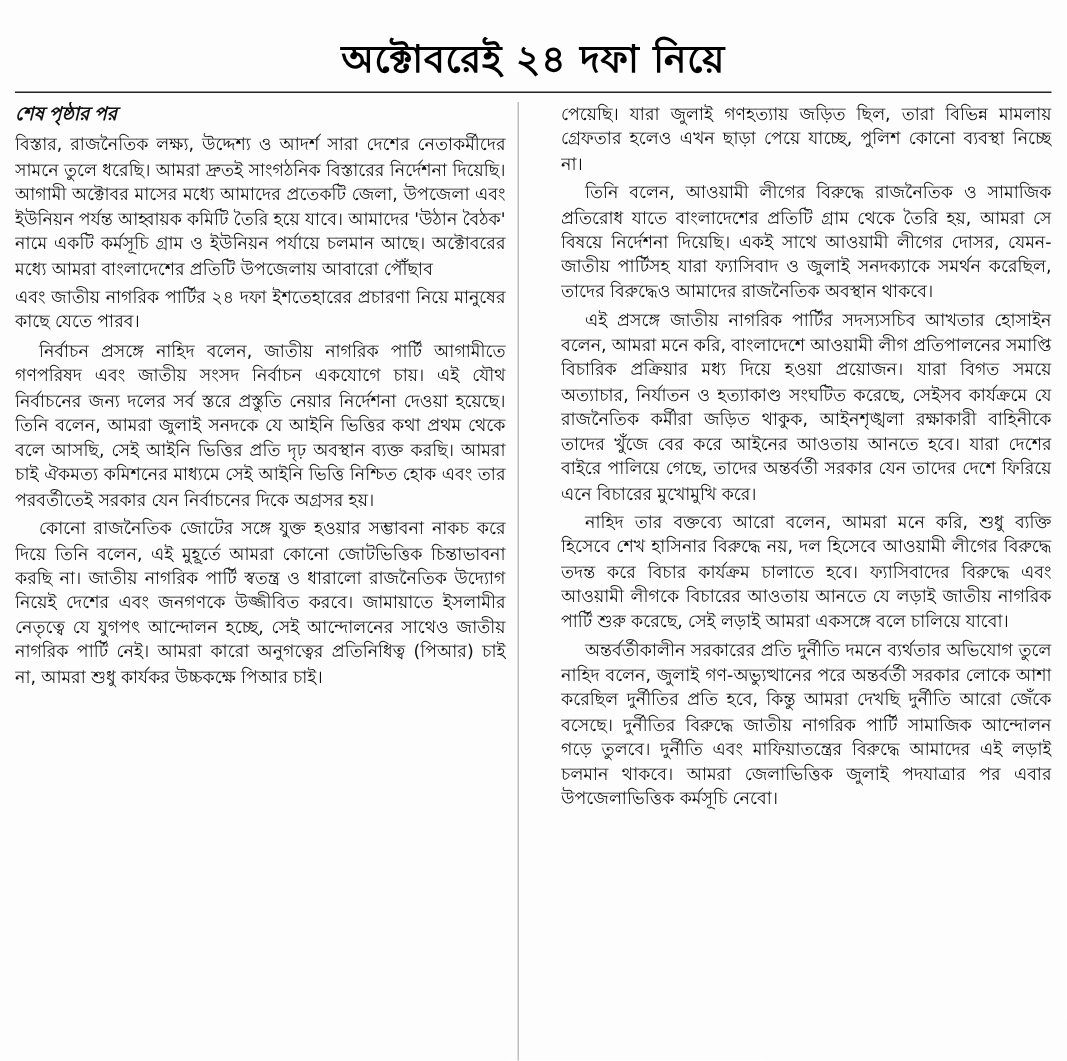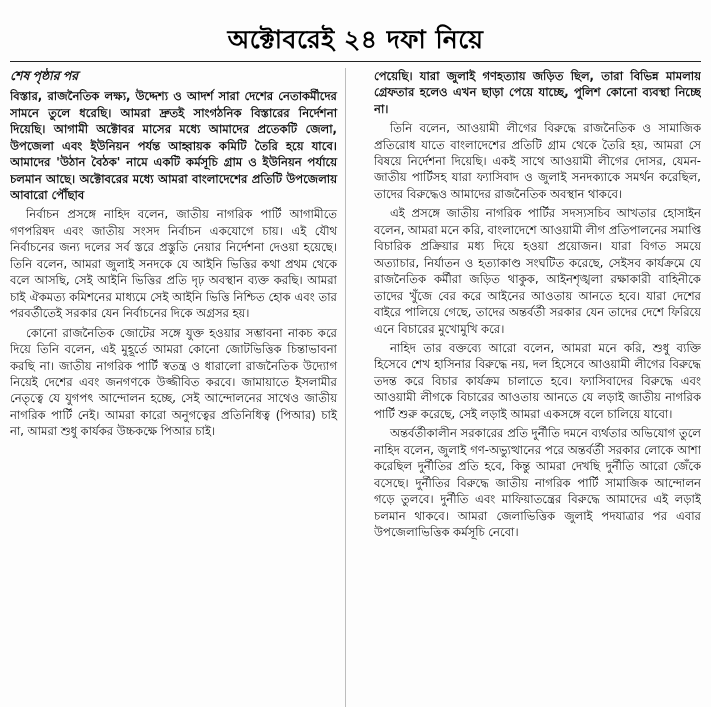--- a/index.html
+++ b/index.html
@@ -66,21 +66,20 @@
     margin: 0 0 3px 0;
     text-align: left;
   }
   p.para {
     margin: 0 0 3px 0;
     text-indent: 16px;
     word-spacing: -0.2px;
   }
   p.para.noindent {
     text-indent: 0;
-    font-weight: bold;
   }
   .col.left p.para,
   .col.right p.para {
     font-family: "DejaVu Sans", sans-serif;
     font-size: 11.6px;
     line-height: 1.42;
   }
 </style>
 </head>
 <body>
@@ -88,20 +87,21 @@
 <div class="page">
 
   <h1 class="headline">অক্টোবরেই ২৪ দফা নিয়ে</h1>
   <hr class="rule">
 
   <div class="columns">
 
     <div class="col left">
       <div class="kicker">শেষ পৃষ্ঠার পর</div>
       <p class="para noindent">বিস্তার, রাজনৈতিক লক্ষ্য, উদ্দেশ্য ও আদর্শ সারা দেশের নেতাকর্মীদের সামনে তুলে ধরেছি। আমরা দ্রুতই সাংগঠনিক বিস্তারের নির্দেশনা দিয়েছি। আগামী অক্টোবর মাসের মধ্যে আমাদের প্রতেকটি জেলা, উপজেলা এবং ইউনিয়ন পর্যন্ত আহ্বায়ক কমিটি তৈরি হয়ে যাবে। আমাদের 'উঠান বৈঠক' নামে একটি কর্মসূচি গ্রাম ও ইউনিয়ন পর্যায়ে চলমান আছে। অক্টোবরের মধ্যে আমরা বাংলাদেশের প্রতিটি উপজেলায় আবারো পৌঁছাব</p>
+      <p class="para noindent">এবং জাতীয় নাগরিক পার্টির ২৪ দফা ইশতেহারের প্রচারণা নিয়ে মানুষের কাছে যেতে পারব।</p>
       <p class="para">নির্বাচন প্রসঙ্গে নাহিদ বলেন, জাতীয় নাগরিক পার্টি আগামীতে গণপরিষদ এবং জাতীয় সংসদ নির্বাচন একযোগে চায়। এই যৌথ নির্বাচনের জন্য দলের সর্ব স্তরে প্রস্তুতি নেয়ার নির্দেশনা দেওয়া হয়েছে। তিনি বলেন, আমরা জুলাই সনদকে যে আইনি ভিত্তির কথা প্রথম থেকে বলে আসছি, সেই আইনি ভিত্তির প্রতি দৃঢ় অবস্থান ব্যক্ত করছি। আমরা চাই ঐকমত্য কমিশনের মাধ্যমে সেই আইনি ভিত্তি নিশ্চিত হোক এবং তার পরবর্তীতেই সরকার যেন নির্বাচনের দিকে অগ্রসর হয়।</p>
       <p class="para">কোনো রাজনৈতিক জোটের সঙ্গে যুক্ত হওয়ার সম্ভাবনা নাকচ করে দিয়ে তিনি বলেন, এই মুহূর্তে আমরা কোনো জোটভিত্তিক চিন্তাভাবনা করছি না। জাতীয় নাগরিক পার্টি স্বতন্ত্র ও ধারালো রাজনৈতিক উদ্যোগ নিয়েই দেশের এবং জনগণকে উজ্জীবিত করবে। জামায়াতে ইসলামীর নেতৃত্বে যে যুগপৎ আন্দোলন হচ্ছে, সেই আন্দোলনের সাথেও জাতীয় নাগরিক পার্টি নেই। আমরা কারো অনুগত্বের প্রতিনিধিত্ব (পিআর) চাই না, আমরা শুধু কার্যকর উচ্চকক্ষে পিআর চাই।</p>
     </div>
 
     <div class="col right">
       <p class="para noindent">পেয়েছি। যারা জুলাই গণহত্যায় জড়িত ছিল, তারা বিভিন্ন মামলায় গ্রেফতার হলেও এখন ছাড়া পেয়ে যাচ্ছে, পুলিশ কোনো ব্যবস্থা নিচ্ছে না।</p>
       <p class="para">তিনি বলেন, আওয়ামী লীগের বিরুদ্ধে রাজনৈতিক ও সামাজিক প্রতিরোধ যাতে বাংলাদেশের প্রতিটি গ্রাম থেকে তৈরি হয়, আমরা সে বিষয়ে নির্দেশনা দিয়েছি। একই সাথে আওয়ামী লীগের দোসর, যেমন- জাতীয় পার্টিসহ যারা ফ্যাসিবাদ ও জুলাই সনদক্যাকে সমর্থন করেছিল, তাদের বিরুদ্ধেও আমাদের রাজনৈতিক অবস্থান থাকবে।</p>
       <p class="para">এই প্রসঙ্গে জাতীয় নাগরিক পার্টির সদস্যসচিব আখতার হোসাইন বলেন, আমরা মনে করি, বাংলাদেশে আওয়ামী লীগ প্রতিপালনের সমাপ্তি বিচারিক প্রক্রিয়ার মধ্য দিয়ে হওয়া প্রয়োজন। যারা বিগত সময়ে অত্যাচার, নির্যাতন ও হত্যাকাণ্ড সংঘটিত করেছে, সেইসব কার্যক্রমে যে রাজনৈতিক কর্মীরা জড়িত থাকুক, আইনশৃঙ্খলা রক্ষাকারী বাহিনীকে তাদের খুঁজে বের করে আইনের আওতায় আনতে হবে। যারা দেশের বাইরে পালিয়ে গেছে, তাদের অন্তর্বর্তী সরকার যেন তাদের দেশে ফিরিয়ে এনে বিচারের মুখোমুখি করে।</p>
       <p class="para">নাহিদ তার বক্তব্যে আরো বলেন, আমরা মনে করি, শুধু ব্যক্তি হিসেবে শেখ হাসিনার বিরুদ্ধে নয়, দল হিসেবে আওয়ামী লীগের বিরুদ্ধে তদন্ত করে বিচার কার্যক্রম চালাতে হবে। ফ্যাসিবাদের বিরুদ্ধে এবং আওয়ামী লীগকে বিচারের আওতায় আনতে যে লড়াই জাতীয় নাগরিক পার্টি শুরু করেছে, সেই লড়াই আমরা একসঙ্গে বলে চালিয়ে যাবো।</p>
       <p class="para">অন্তর্বর্তীকালীন সরকারের প্রতি দুর্নীতি দমনে ব্যর্থতার অভিযোগ তুলে নাহিদ বলেন, জুলাই গণ-অভ্যুত্থানের পরে অন্তর্বর্তী সরকার লোকে আশা করেছিল দুর্নীতির প্রতি হবে, কিন্তু আমরা দেখছি দুর্নীতি আরো জেঁকে বসেছে। দুর্নীতির বিরুদ্ধে জাতীয় নাগরিক পার্টি সামাজিক আন্দোলন গড়ে তুলবে। দুর্নীতি এবং মাফিয়াতন্ত্রের বিরুদ্ধে আমাদের এই লড়াই চলমান থাকবে। আমরা জেলাভিত্তিক জুলাই পদযাত্রার পর এবার উপজেলাভিত্তিক কর্মসূচি নেবো।</p>

